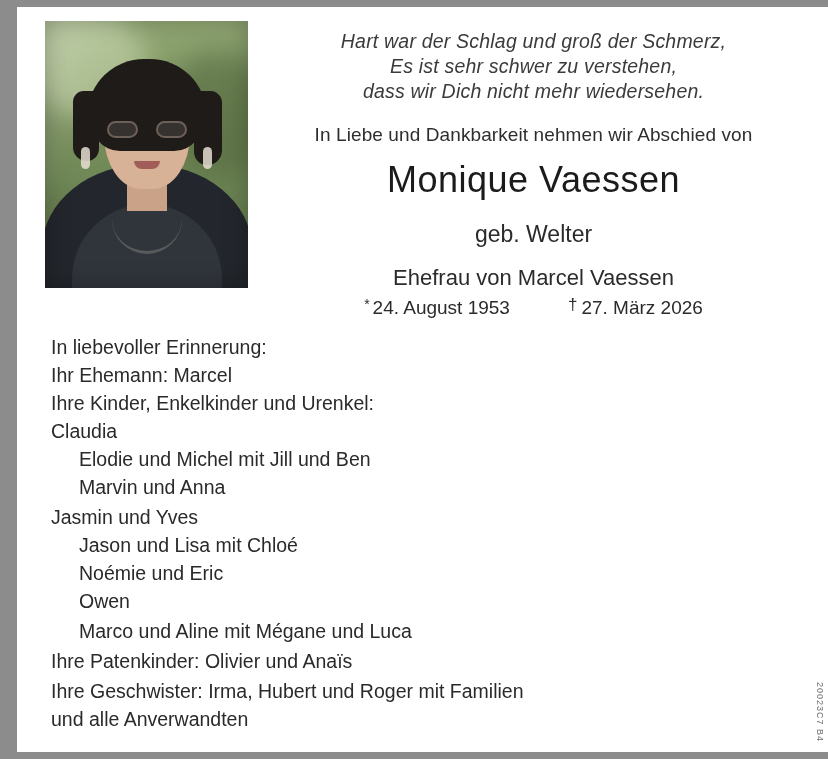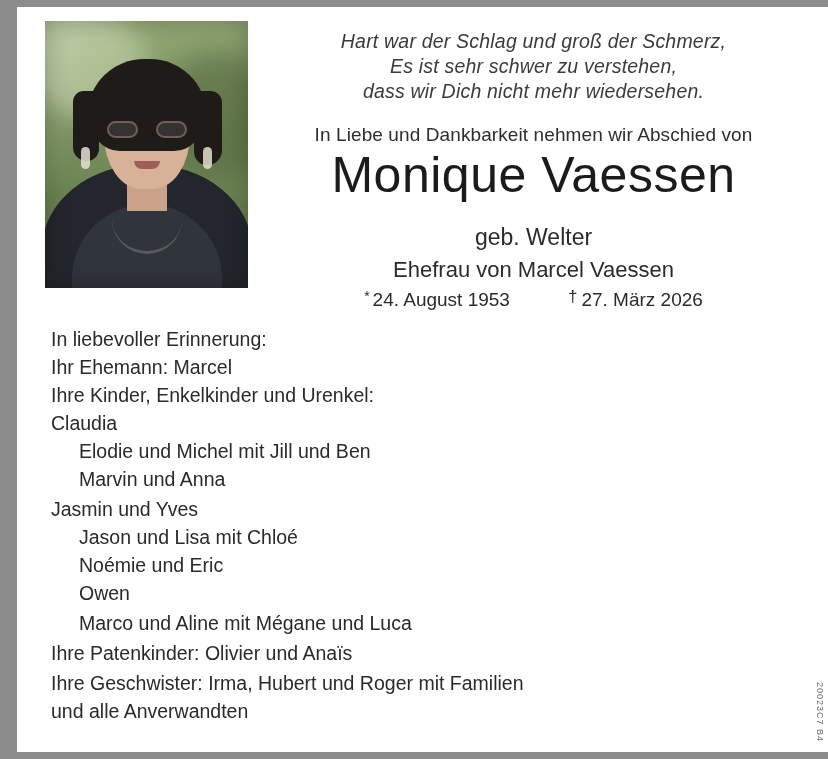--- a/index.html
+++ b/index.html
@@ -216,31 +216,32 @@
     letter-spacing: .2px;
   }
   .poem div { white-space: nowrap; }
   .intro {
     margin-top: 20px;
     font-size: 19px;
     color: #2e2e2e;
     letter-spacing: .1px;
   }
   .name {
-    font-size: 50px;
+    margin-top: 13px;
+    font-size: 36px;
     letter-spacing: .5px;
     color: #1b1b1b;
   }
   .maiden {
     margin-top: 20px;
     font-size: 23px;
     color: #2b2b2b;
   }
   .spouse {
-    margin-top: 6px;
+    margin-top: 17px;
     font-size: 22px;
     color: #2b2b2b;
   }
   .dates {
     margin-top: 6px;
     display: flex;
     justify-content: center;
     gap: 58px;
     font-size: 19px;
     color: #2b2b2b;

